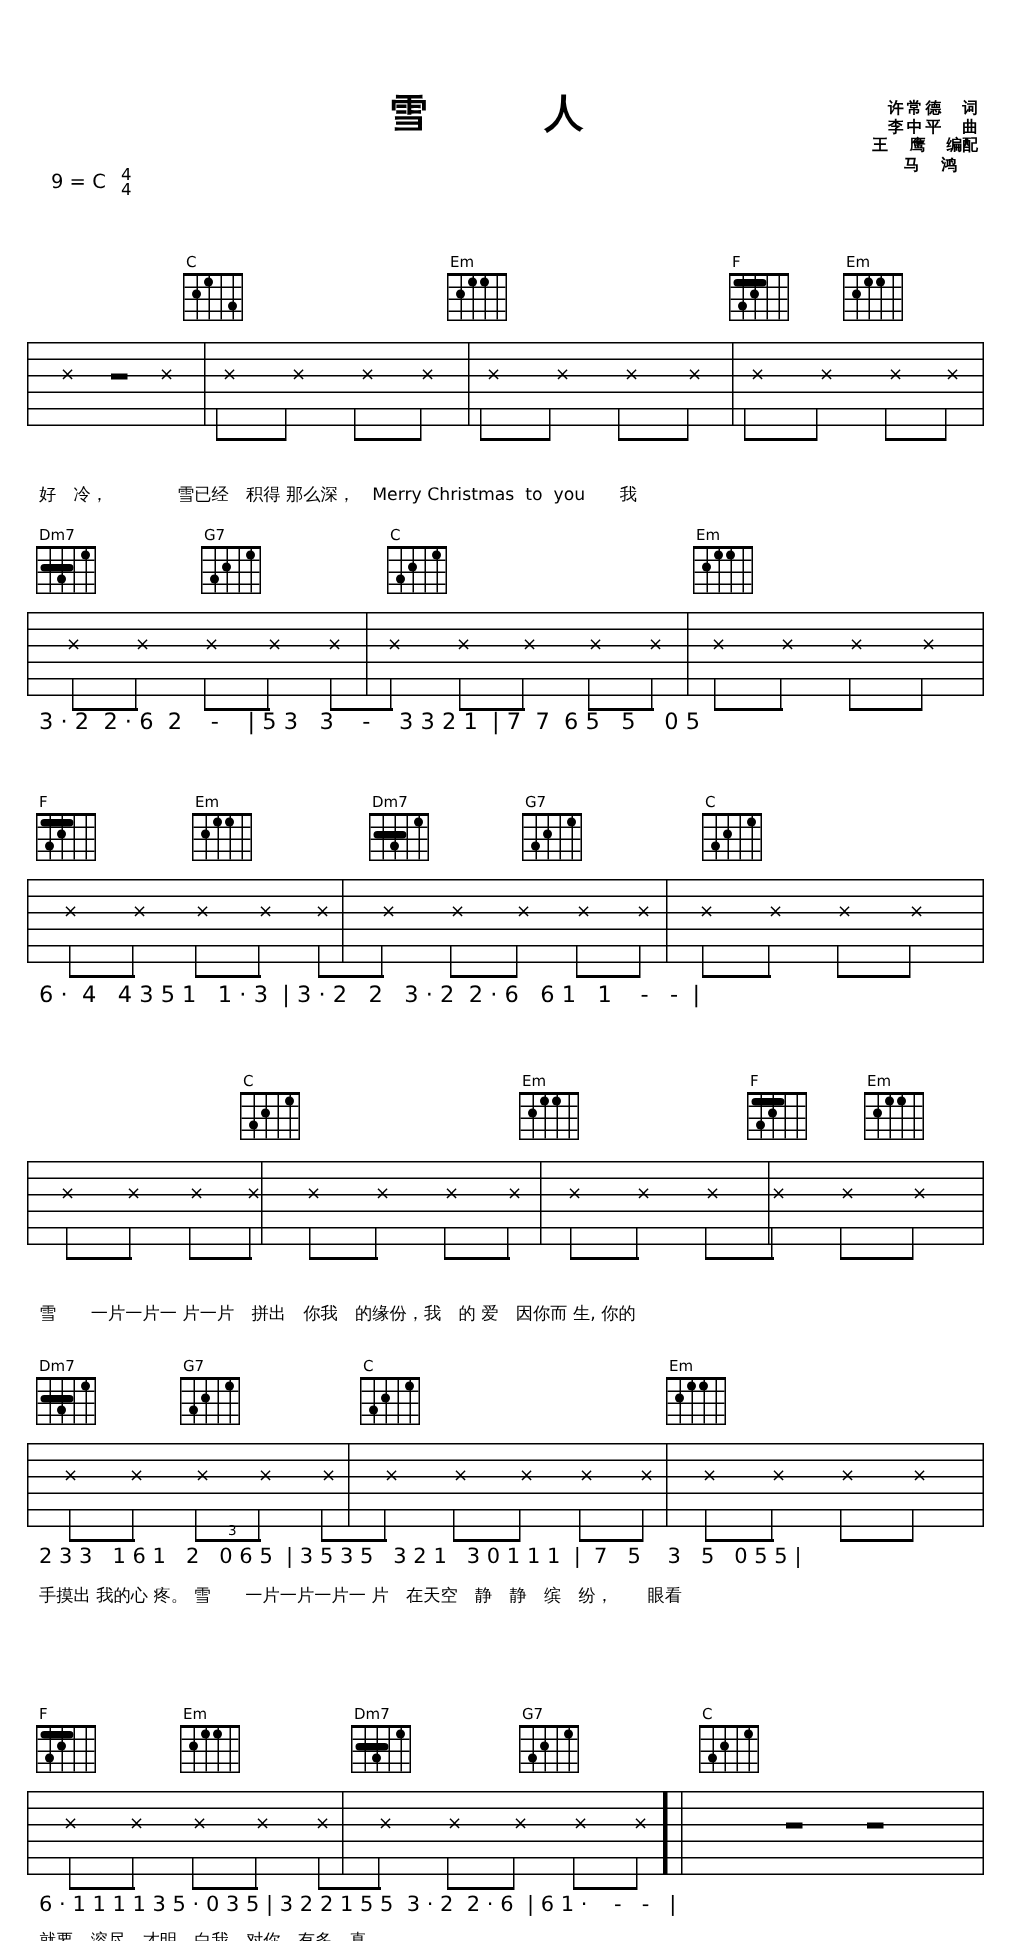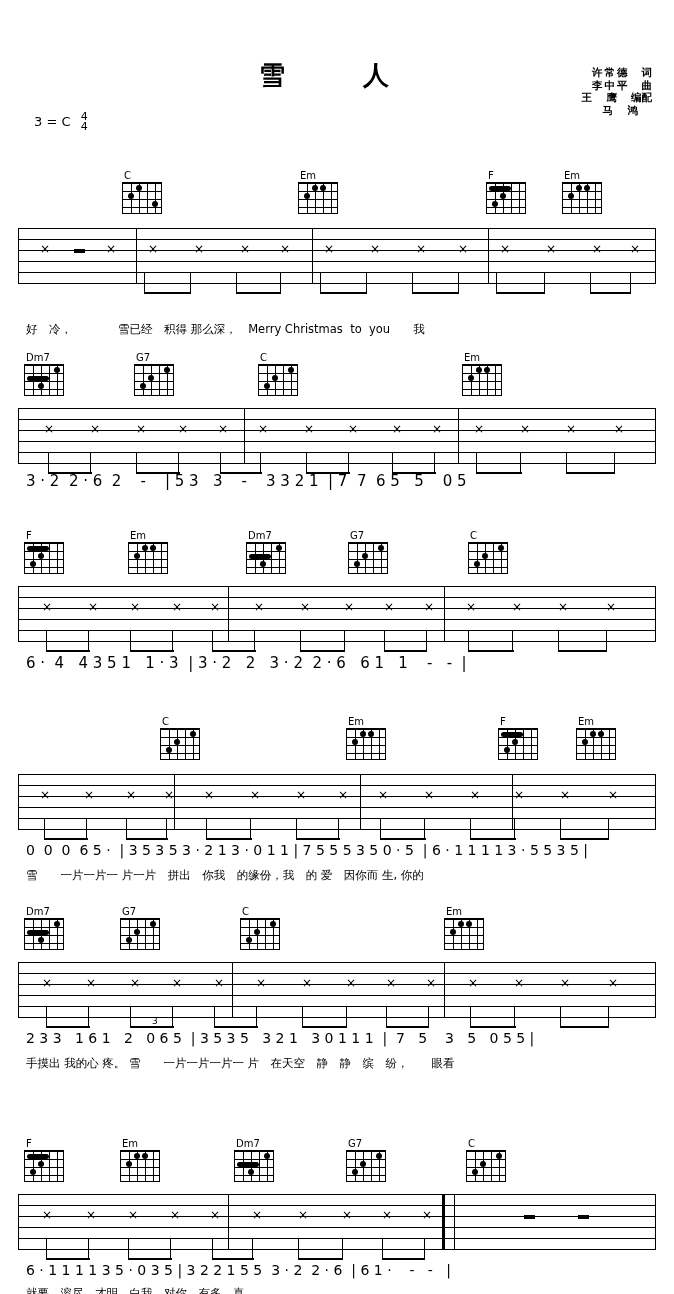--- a/index.html
+++ b/index.html
@@ -95,21 +95,21 @@
   <div class="title">雪　人</div>
 
   <div class="credits">
     <div><span class="cname">许常德</span><span class="crole">词</span></div>
     <div><span class="cname">李中平</span><span class="crole">曲</span></div>
     <div><span class="cname">王　鹰</span><span class="crole">编配</span></div>
     <div><span class="cname">马　鸿</span><span class="crole"></span></div>
   </div>
 
   <div class="keysig">
-    <span>3 = C</span>
+    <span>9 = C</span>
     <span class="frac">
       <span style="display:block">4</span>
       <span style="display:block">4</span>
     </span>
   </div>
 
   <div class="chord" style="left:122px; top:170px;">
     <div class="cn">C</div>
     <div class="grid">
       <i class="h h1"></i>
@@ -559,21 +559,20 @@
     <i class="beam" style="left:362px; top:64px; width:46px;"></i>
     <i class="stem" style="left:406px; top:44px; height:22px;"></i>
     <i class="stem" style="left:452px; top:44px; height:22px;"></i>
     <i class="beam" style="left:452px; top:64px; width:46px;"></i>
     <i class="stem" style="left:496px; top:44px; height:22px;"></i>
     <i class="stem" style="left:542px; top:44px; height:22px;"></i>
     <i class="beam" style="left:542px; top:64px; width:48px;"></i>
     <i class="stem" style="left:590px; top:44px; height:22px;"></i>
   </div>
 
-  <div class="notes" style="top:842px; font-size:14px;">0  0  0  6 5 ·  | 3 5 3 5 3 · 2 1 3 · 0 1 1 | 7 5 5 5 3 5 0 · 5  | 6 · 1 1 1 1 3 · 5 5 3 5 |</div>
   <div class="lyrics" style="top:868px;">雪　　一片一片一 片一片　拼出　你我　的缘份，我　的 爱　因你而 生, 你的</div>
 
   <div class="chord" style="left:24px; top:906px;">
     <div class="cn">Dm7</div>
     <div class="grid">
       <i class="h h1"></i>
         <i class="h h2"></i>
         <i class="h h3"></i>
       <i class="v v1"></i>
         <i class="v v2"></i>

